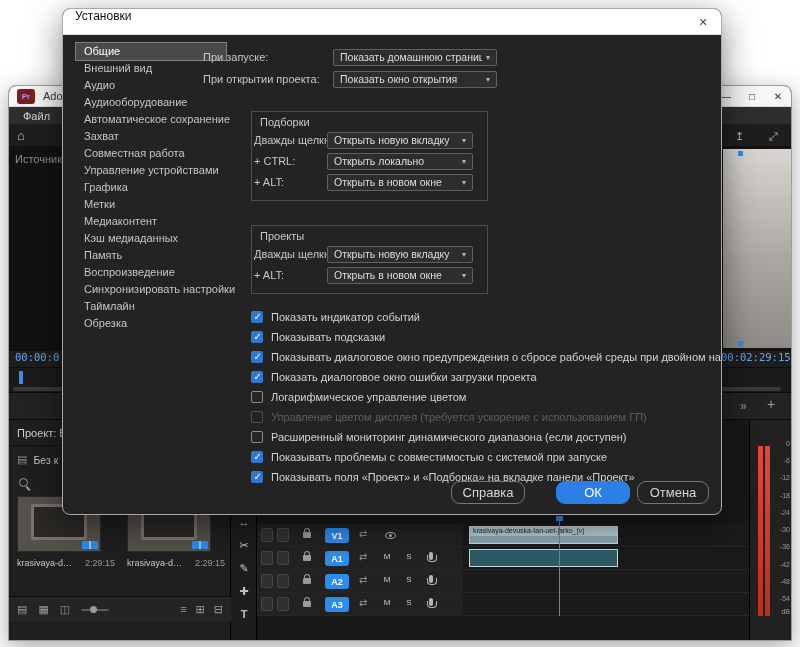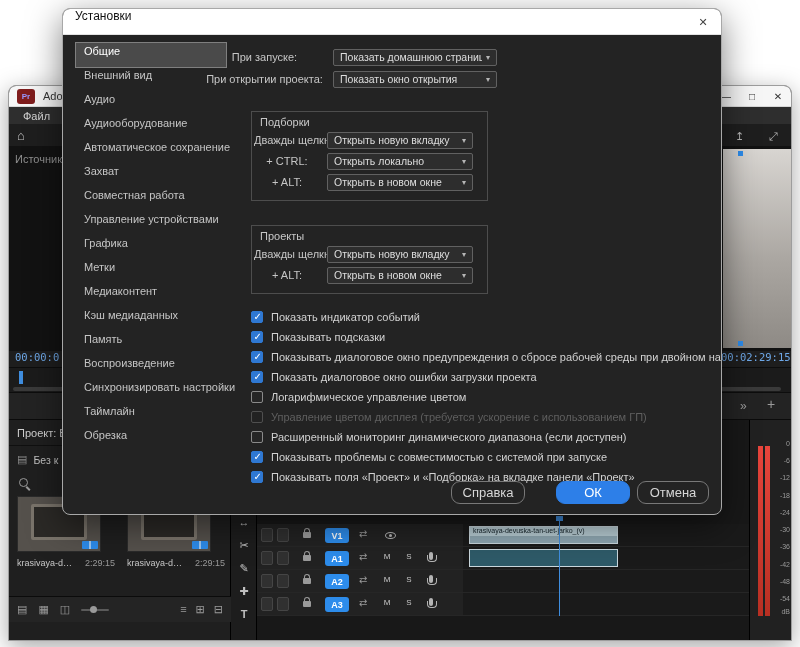--- a/index.html
+++ b/index.html
@@ -113,26 +113,26 @@
 
   
   #dialog{position:absolute;left:62px;top:8px;width:660px;height:507px;background:#232323;z-index:10;
           border:1px solid #a8a8a8;border-radius:8px;box-shadow:0 10px 34px rgba(0,0,0,.5);overflow:hidden}
   .dlg-titlebar{position:absolute;left:0;top:0;width:100%;height:26px;background:#fff;border-bottom:1px solid #e3e3e3;
                 display:flex;align-items:flex-start;padding-left:12px}
   .dlg-title{font-size:12px;color:#111}
   .dlg-close{position:absolute;right:0;top:0;width:36px;height:26px;display:flex;align-items:center;justify-content:center;
              font-size:11px;color:#444}
   .dlg-sidebar{position:absolute;left:13px;top:34px;width:150px}
-  .sb-item{height:24px;line-height:17px;padding-left:8px;font-size:11px;color:#c5c5c5;white-space:nowrap}
+  .sb-item{height:17px;line-height:17px;padding-left:8px;font-size:11px;color:#c5c5c5;white-space:nowrap}
   .sb-item.sel{background:#4a4a4a;color:#fff;outline:1px solid #7f7f7f}
 
   .dlg-content{position:absolute;left:140px;top:40px;width:508px}
   .frow{display:flex;align-items:center;height:16px;margin-bottom:6px}
-  .flbl{width:130px;text-align:center;padding-right:7px;font-size:11px;color:#c6c6c6;white-space:nowrap;flex:none}
+  .flbl{width:130px;text-align:left;padding-right:7px;font-size:11px;color:#c6c6c6;white-space:nowrap;flex:none}
   .dd{height:17px;display:flex;align-items:center;background:#2d2d2d;border:1px solid #616161;border-radius:2px;
       padding:0 6px;color:#dedede}
   .dd-val{font-size:10.5px;white-space:nowrap;overflow:hidden}
   .dd-ar{margin-left:auto;font-size:8px;color:#b5b5b5;padding-left:4px}
   .dd-w1{width:164px}.dd-w2{width:146px}
   .grp{margin-left:48px;margin-top:24px;width:237px;border:1px solid #4d4d4d;padding:2px 0 5px}
   .grp-title{font-size:11px;color:#c8c8c8;margin:2px 0 4px 8px}
   .grp .frow{margin-bottom:5px;padding-left:2px}
   .grp .flbl{width:73px}
   .chks{margin-left:48px;margin-top:13px}

